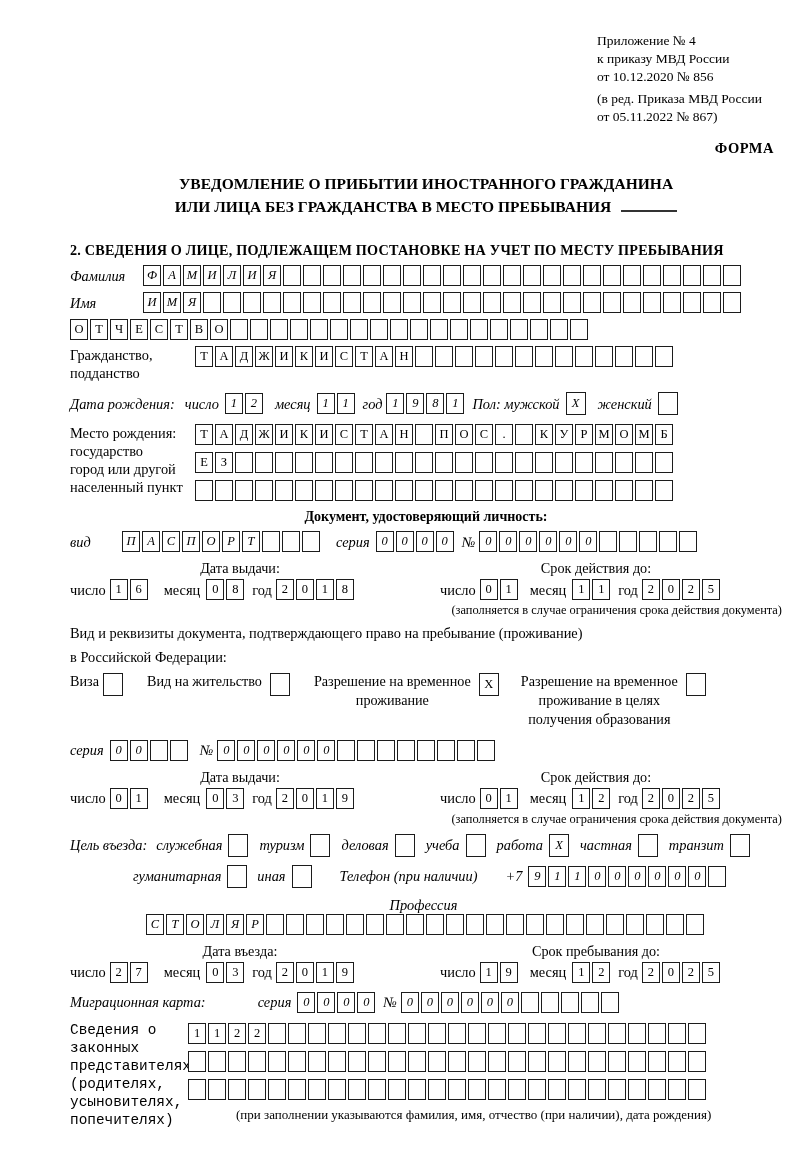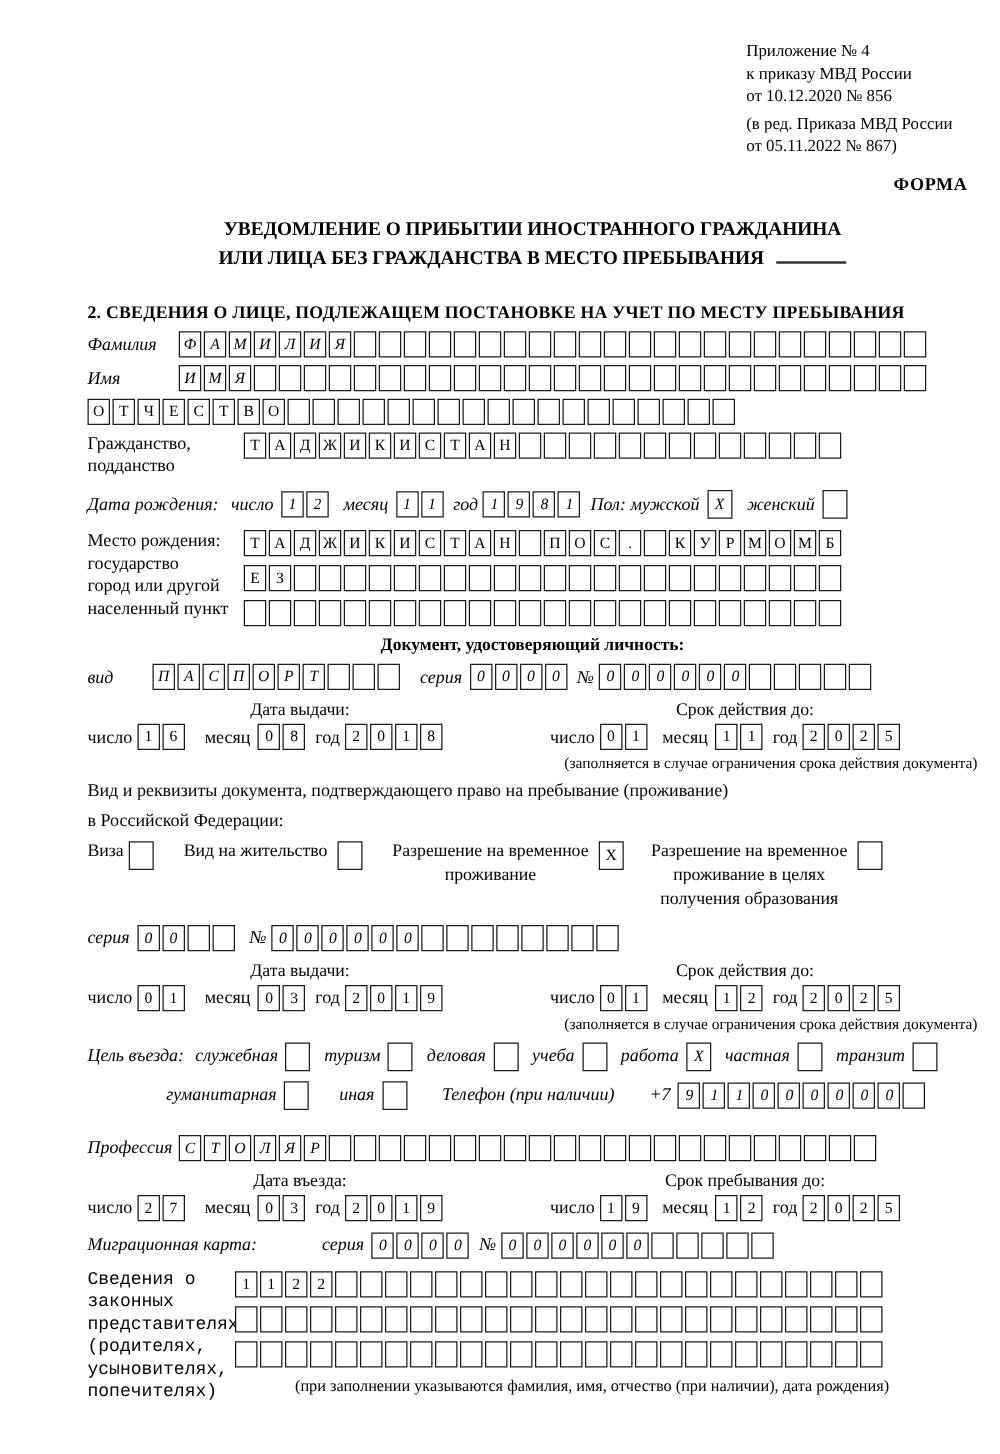--- a/index.html
+++ b/index.html
@@ -572,21 +572,21 @@
     </span>
   </div>
 
   <div class="row" style="margin-top:8px;margin-left:63px;">
     <span class="purpose-item" style="margin-left:0;">
       <span class="lbl">гуманитарная</span>
       <span class="boxes cb">
             <span class="box"></span>
           </span>
     </span>
-    <span class="purpose-item" style="margin-left:22px;text-align:center;">
+    <span class="purpose-item" style="margin-left:8px;text-align:center;">
       <span class="lbl">иная</span>
       <span class="boxes cb">
             <span class="box"></span>
           </span>
     </span>
     <span class="lbl" style="margin-left:26px;">Телефон (при наличии)</span>
     <span class="lbl" style="margin-left:28px;margin-right:6px;">+7</span>
     <span class="boxes">
           <span class="box">9</span>
           <span class="box">1</span>
@@ -594,21 +594,21 @@
           <span class="box">0</span>
           <span class="box">0</span>
           <span class="box">0</span>
           <span class="box">0</span>
           <span class="box">0</span>
           <span class="box">0</span>
           <span class="box"></span>
         </span>
   </div>
 
-  <div class="row" style="margin-top:20px;">
+  <div class="row" style="margin-top:8px;flex-direction:column;">
     <span class="lbl w73">Профессия</span>
     <span class="boxes">
           <span class="box">С</span>
           <span class="box">Т</span>
           <span class="box">О</span>
           <span class="box">Л</span>
           <span class="box">Я</span>
           <span class="box">Р</span>
           <span class="box"></span>
           <span class="box"></span>

